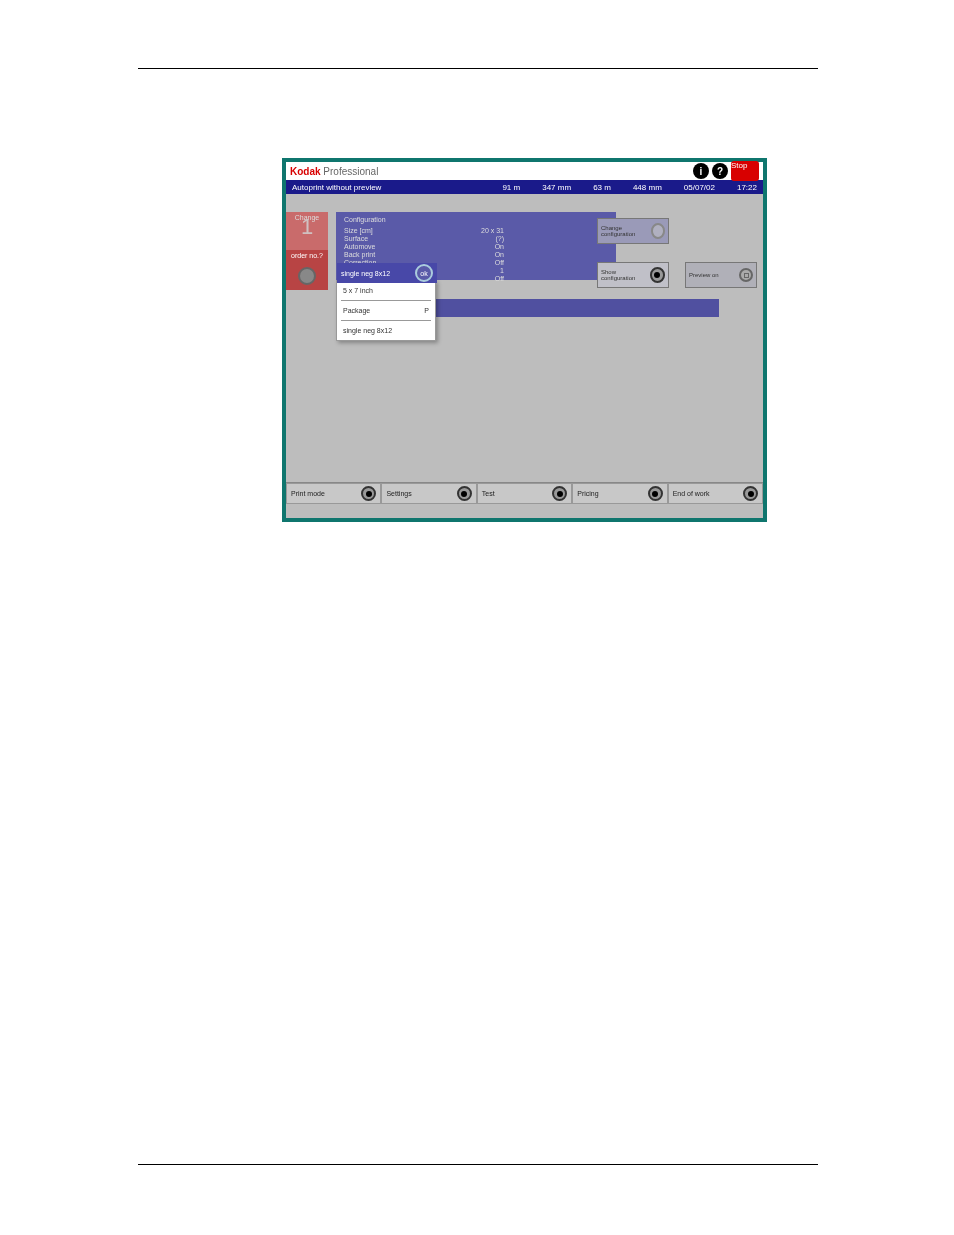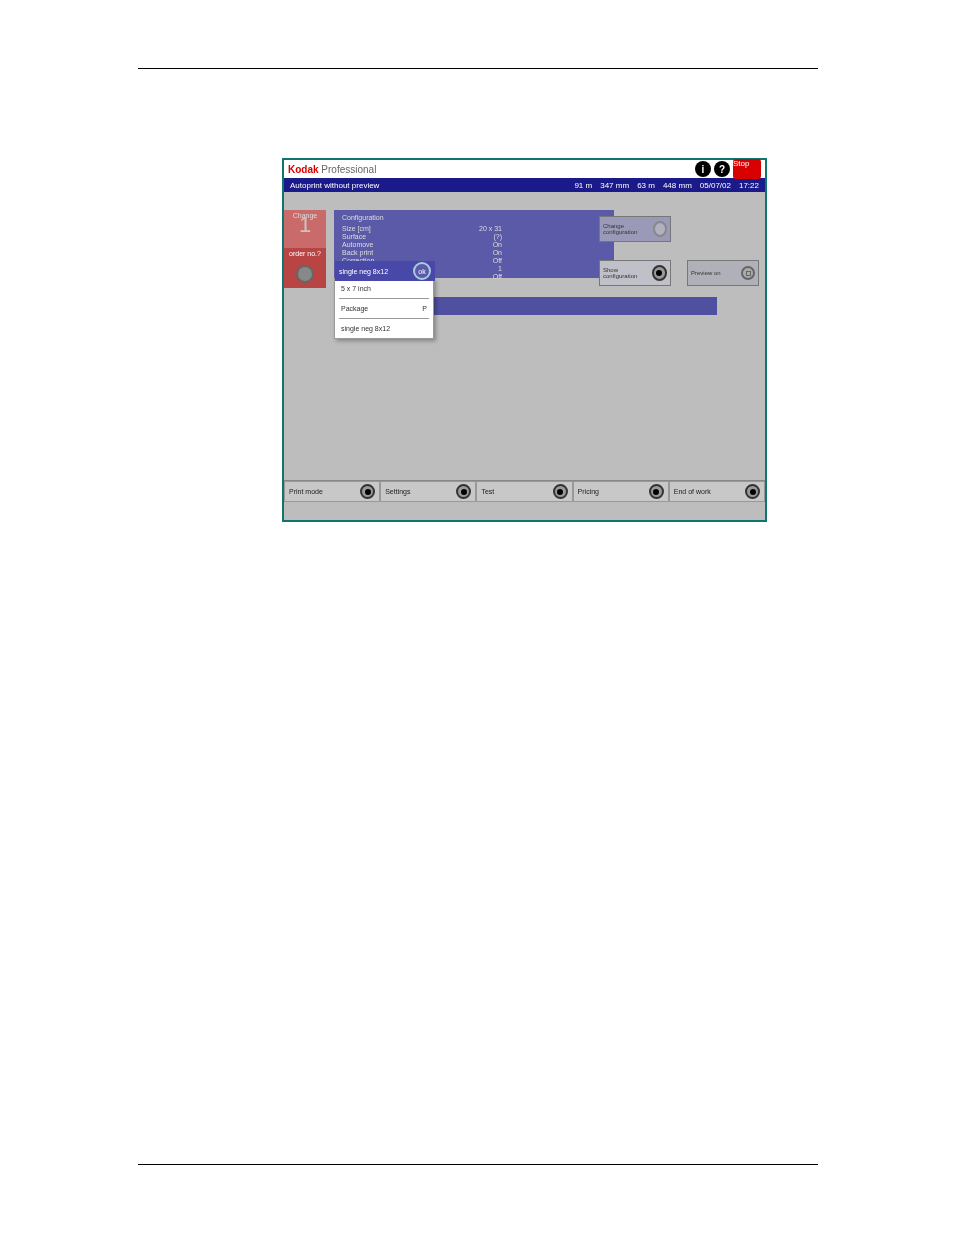--- a/index.html
+++ b/index.html
@@ -1,29 +1,29 @@
 <!DOCTYPE html>
 <html><head>
 <meta charset="utf-8">
 <style>
 *{margin:0;padding:0;box-sizing:border-box;font-family:Arial,sans-serif}
 body{background:#fff;width:954px;height:1235px;position:relative}
 .page-border-top{position:absolute;top:68px;left:138px;width:680px;border-top:1px solid #000}
 .page-border-bottom{position:absolute;top:1164px;left:138px;width:680px;border-top:1px solid #000}
-.screenshot{position:absolute;top:158px;left:282px;width:485px;height:364px;background:#bdbdbd;border:2px solid #0f766e}
+.screenshot{position:absolute;top:158px;left:282px;width:485px;height:364px;background:#bdbdbd;border:4px solid #0f766e}
 .hdr{background:#fff;height:18px;display:flex;align-items:center;padding:0 4px;justify-content:space-between}
 .brand{font-size:10px;color:#d80000;font-weight:bold}
 .brand span{color:#666;font-weight:normal}
 .hdr-icons{display:flex;gap:3px;align-items:center}
 .ico-circle{width:16px;height:16px;border-radius:50%;display:flex;align-items:center;justify-content:center;font-size:10px;font-weight:bold}
 .ico-info{background:#000;color:#fff}
 .ico-help{background:#000;color:#fff}
 .ico-stop{background:#d80000;color:#fff;width:28px;height:20px;border-radius:3px;font-size:8px}
 .statusbar{background:#1a1a8a;color:#fff;height:14px;display:flex;align-items:center;justify-content:space-between;padding:4px 6px;font-size:8px}
-.statusbar-right{display:flex;gap:8px;}
+.statusbar-right{display:flex;gap:22px;}
 .main{position:relative;height:310px;background:#bdbdbd}
 .sidebar{position:absolute;left:0;top:18px;width:42px}
 .sb-change{background:#c96b6b;height:38px;color:#ddd;font-size:7px;text-align:center;padding-top:2px}
 .sb-num{background:#c96b6b;color:#d0c0c0;font-size:22px;text-align:center;line-height:12px}
 .sb-order{background:#b84444;color:#fff;font-size:7px;text-align:center;height:12px;line-height:12px}
 .sb-ring{background:#b84444;height:28px;display:flex;align-items:center;justify-content:center}
 .ring{width:18px;height:18px;border:2px solid #666;border-radius:50%;background:#888}
 .config-box{position:absolute;left:50px;top:18px;width:280px;height:68px;background:#5a5aa8;color:#ddd;padding:4px 8px;font-size:7px}
 .config-title{margin-bottom:4px}
 .config-row{display:flex;justify-content:space-between;line-height:8px}

